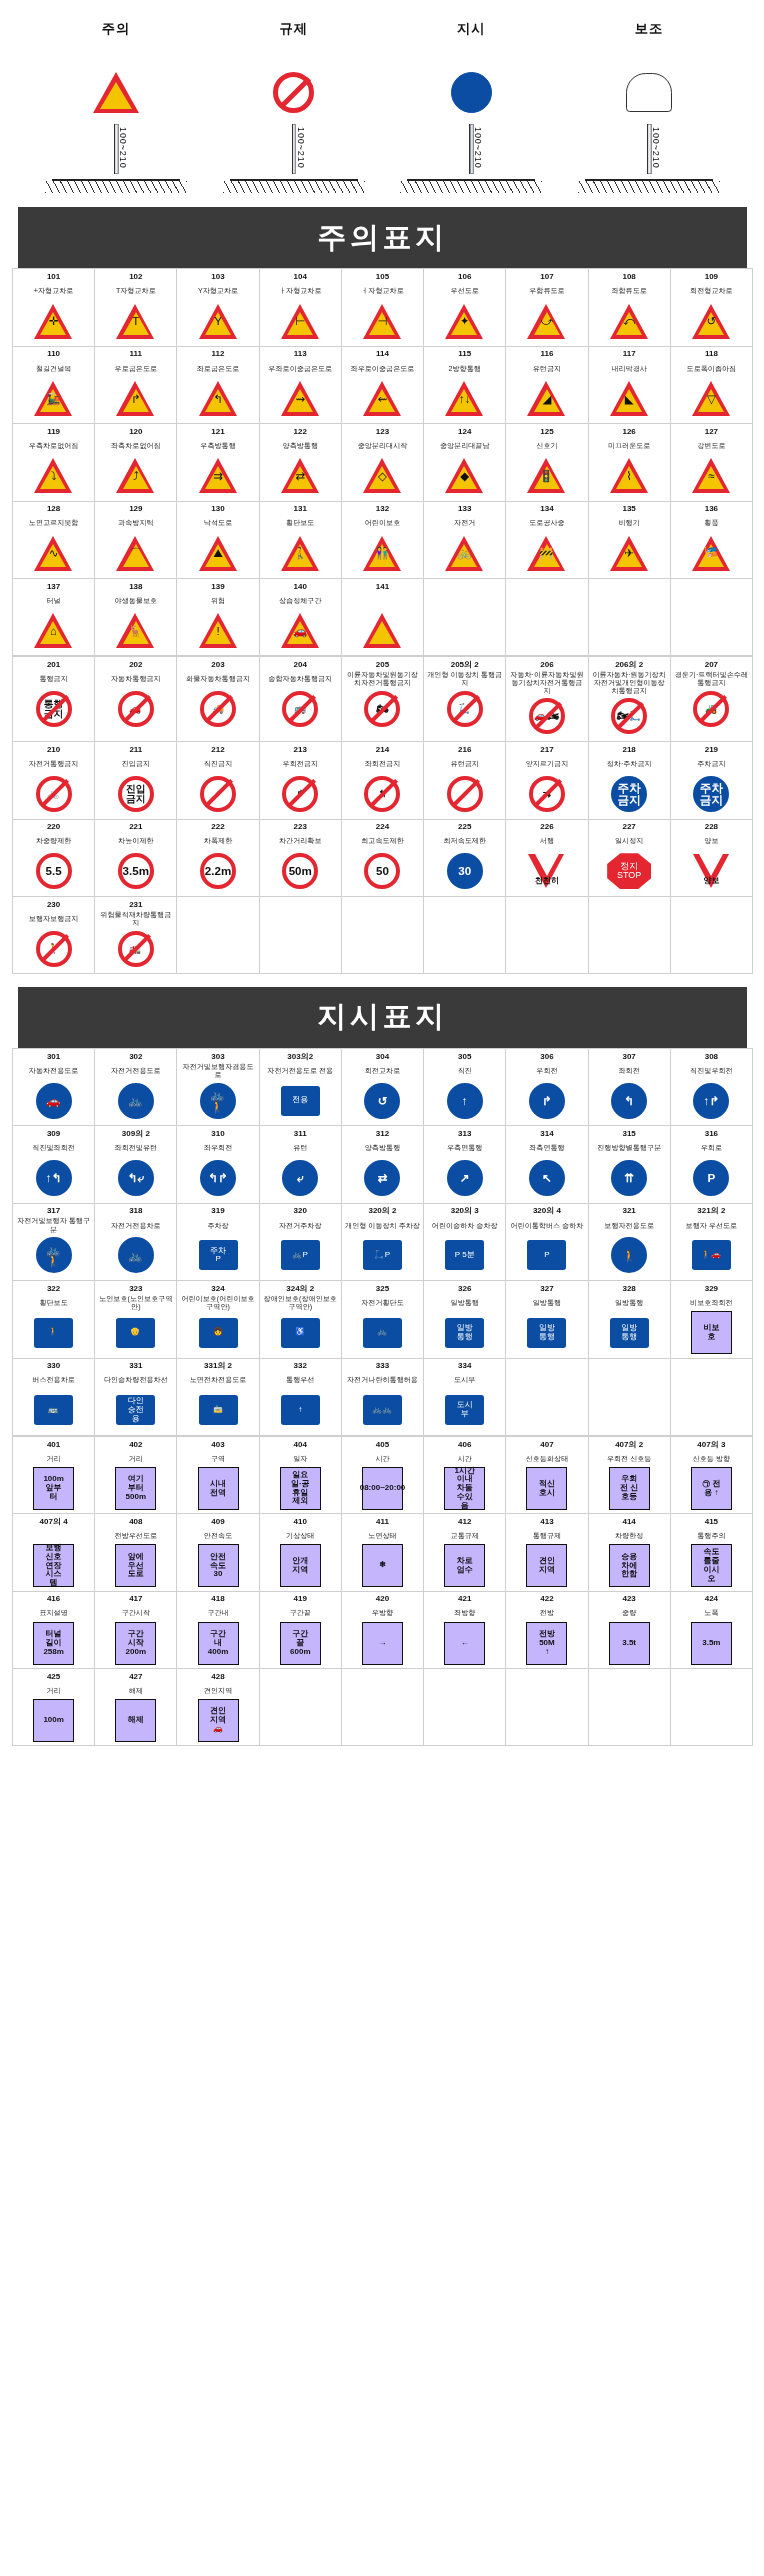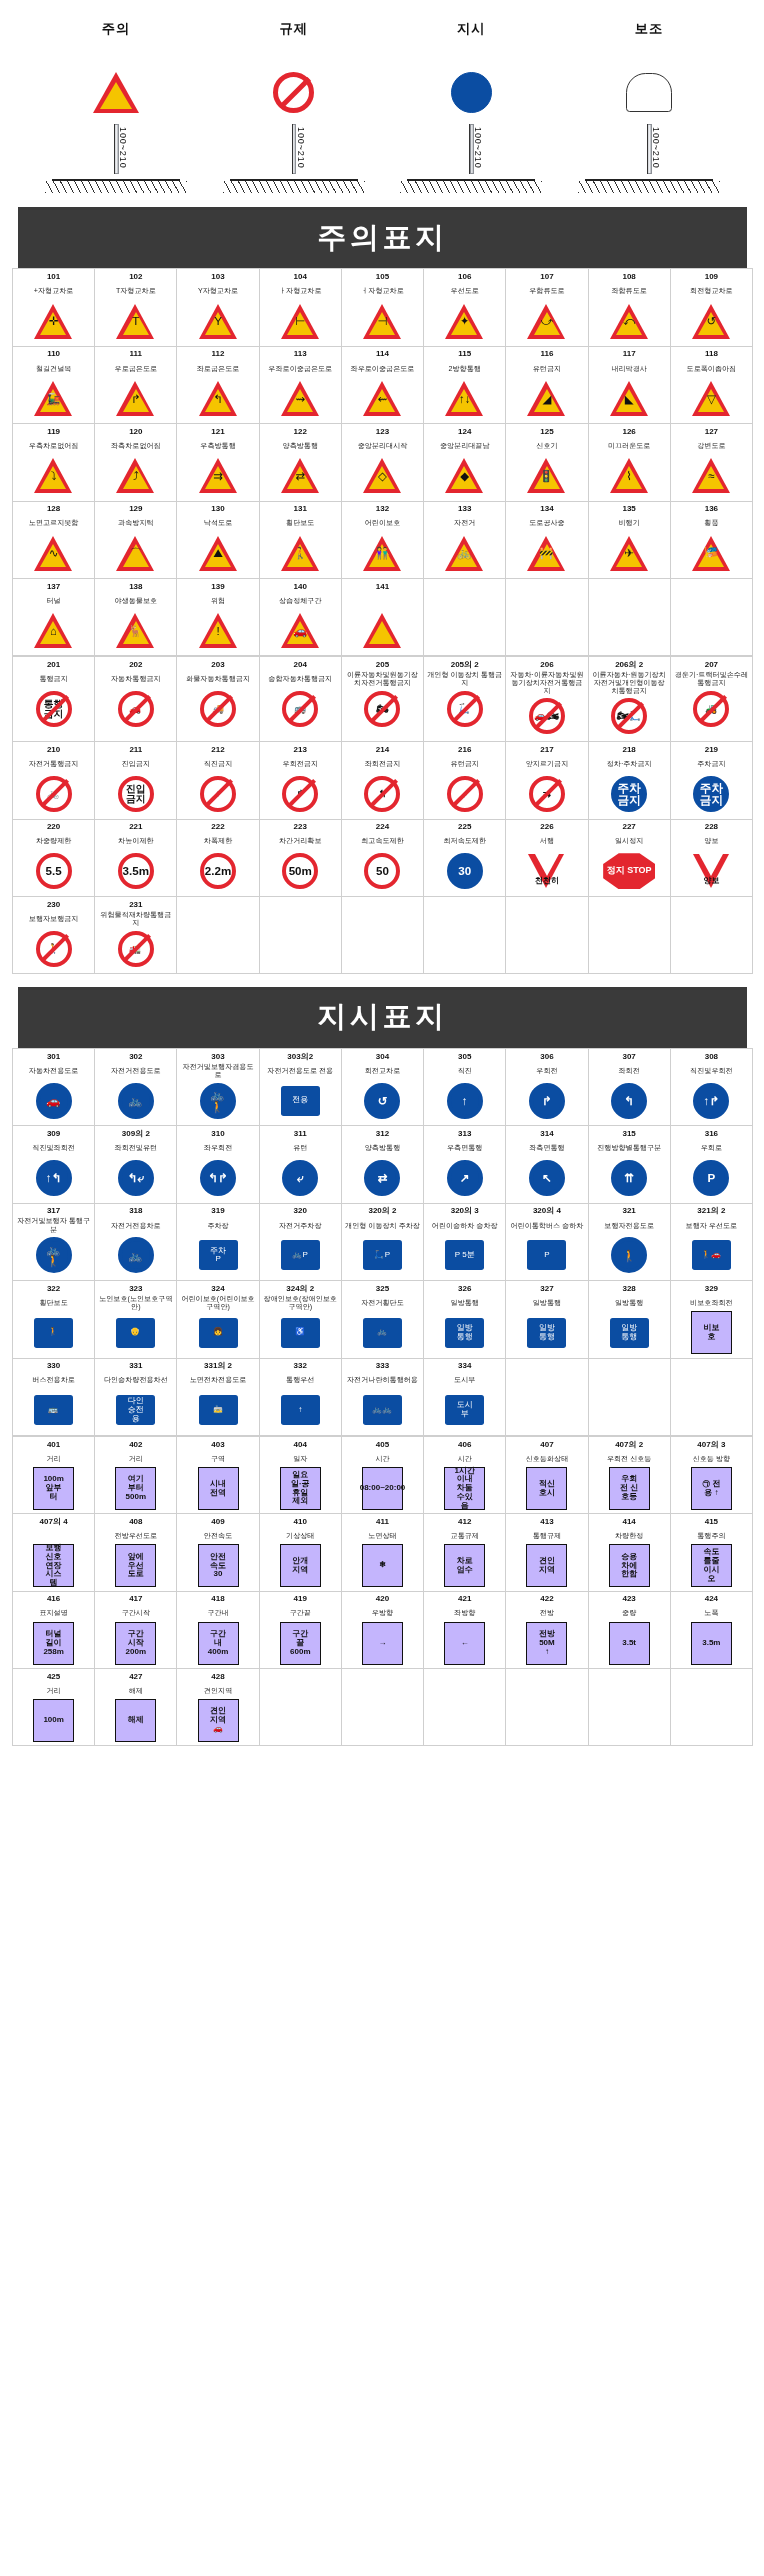--- a/index.html
+++ b/index.html
@@ -71,21 +71,21 @@
             position: relative; display: flex; align-items: center; justify-content: center;
             font-size: 10.7px; color: #111; font-weight: bold; }
   .s-circ .slash { position: absolute; left: -2.7px; top: 11.6px; width: 36px; height: 4.4px; background: #e3262f;
                    transform: rotate(-45deg); }
   .s-circ.blue { background: #0b4da2; border-color: #0b4da2; color: #fff; }
   .s-bluesq { width: 39px; height: 30px; background: #0b4da2; color: #fff; border-radius: 2.7px;
               display: flex; align-items: center; justify-content: center; font-size: 8px; text-align: center; line-height: 1.1; padding: 8px; }
   .s-white { width: 41px; height: 43px; background: #c4b5fd; border: 1.8px solid #111; color: #111;
              display: flex; align-items: center; justify-content: center; font-size: 8px; text-align: center;
              line-height: 1.1; padding: 9px; font-weight: bold; }
-  .s-octa { width: 52px; height: 36px; background: #e3262f; color: #fff; font-size: 9px; font-weight: bold;
+  .s-octa { width: 44px; height: 36px; background: #e3262f; color: #fff; font-size: 9px; font-weight: normal;
             display: flex; align-items: center; justify-content: center; line-height: 1.05; text-align: center;
             clip-path: polygon(30% 0%, 70% 0%, 100% 30%, 100% 70%, 70% 100%, 30% 100%, 0% 70%, 0% 30%); }
   .s-dtri { width: 37px; height: 34px; position: relative; }
   .s-dtri .o { width: 0; height: 0; border-left: 18.7px solid transparent; border-right: 18.7px solid transparent;
                border-top: 34px solid #e3262f; }
   .s-dtri .i { position: absolute; left: 6.2px; top: 0; width: 0; height: 0;
                border-left: 12.4px solid transparent; border-right: 12.4px solid transparent; border-top: 22px solid #fff; }
   .s-dtri .g { position: absolute; left: 0; top: 21px; width: 37px; text-align: center; font-size: 8px; color: #111; font-weight: bold; }
 
   .glyph { font-size: 13.3px; line-height: 1; }

